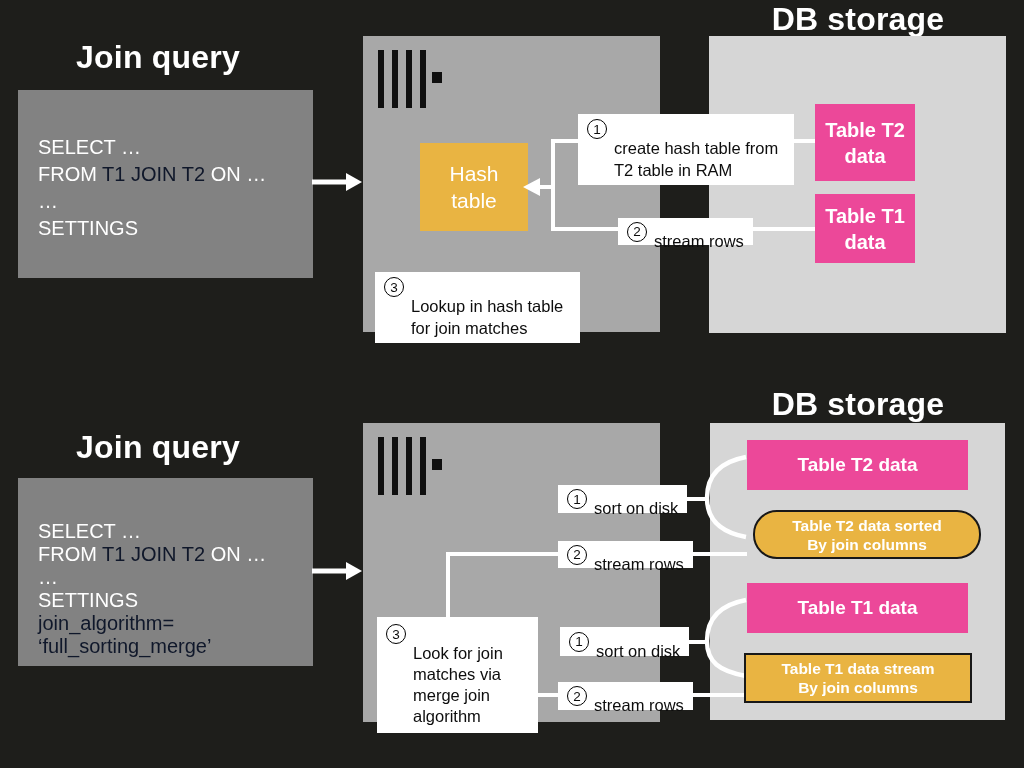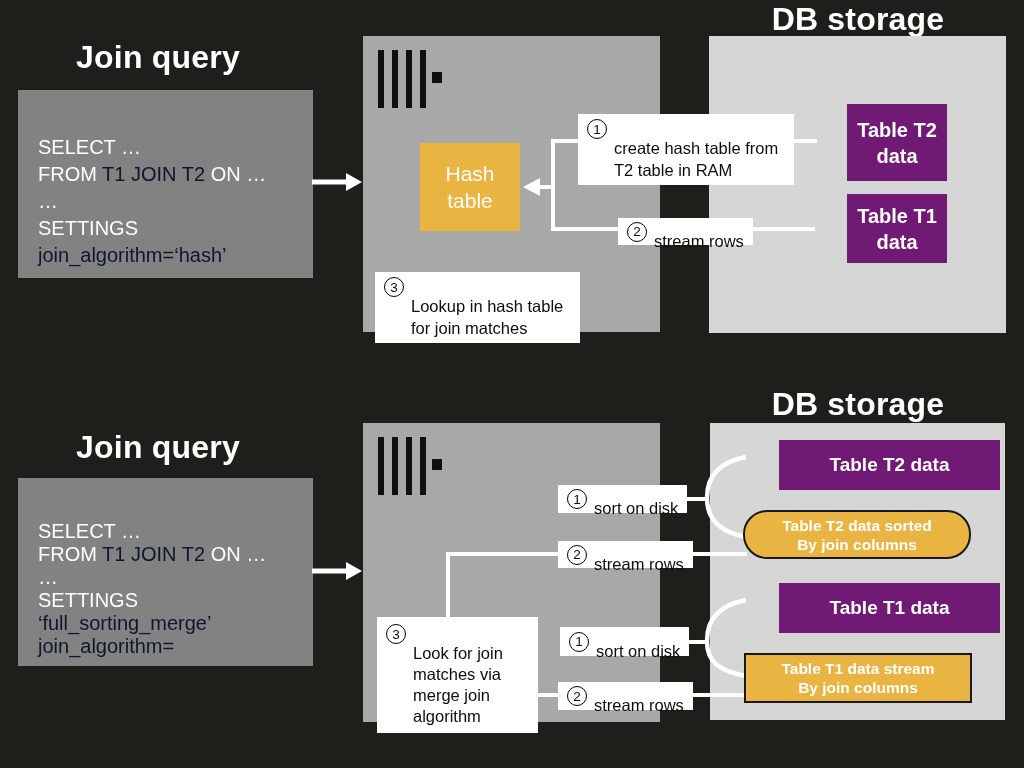--- a/index.html
+++ b/index.html
@@ -22,39 +22,39 @@
   .sql{color:#fff;font-size:20px;margin-top:16px;}
   .qb1 .sql{padding:28px 0 0 20px;line-height:27px;}
   .qb2 .sql{padding:26px 0 0 20px;line-height:23px;}
   .org{color:#0f172a;}
   
   .server{position:absolute;background:#a8a8a8;}
   .sv1{left:363px;top:36px;width:297px;height:296px;}
   .sv2{left:363px;top:423px;width:297px;height:299px;}
   .chlogo{position:absolute;left:15px;top:14px;}
   
-  .hashbox{position:absolute;left:420px;top:143px;width:100px;height:88px;background:#e9b442;
+  .hashbox{position:absolute;left:420px;top:143px;width:108px;height:88px;background:#e9b442;
     display:flex;align-items:center;justify-content:center;z-index:1;}
   .hashbox .inner{width:72px;text-align:center;color:#fff;font-size:21px;line-height:27px;}
   
   .dbbox{position:absolute;background:#d6d6d6;}
   .db1{left:709px;top:36px;width:297px;height:297px;}
   .db2{left:710px;top:423px;width:295px;height:297px;}
-  .tdark{position:absolute;background:#701a75;color:#fff;font-weight:700;z-index:3;
-    display:flex;align-items:center;justify-content:center;text-align:center;margin-left:32px;}
+  .tdark{position:absolute;background:#ec4899;color:#fff;font-weight:700;z-index:3;
+    display:flex;align-items:center;justify-content:center;text-align:center;}
   .tt2a{left:106px;top:68px;width:100px;height:77px;font-size:20px;line-height:26px;}
   .tt1a{left:106px;top:158px;width:100px;height:69px;font-size:20px;line-height:26px;}
   .tt2a .wrapcell,.tt1a .wrapcell{width:90px;}
   .tw{font-size:19px;}
   .tt2b{left:37px;top:17px;width:221px;height:50px;}
   .tt1b{left:37px;top:160px;width:221px;height:50px;}
   .tsorted{position:absolute;background:#e9b442;border:2px solid #181818;color:#fff;font-weight:700;
     z-index:3;display:flex;flex-direction:column;align-items:center;justify-content:center;
     text-align:center;font-size:15.5px;line-height:19px;box-sizing:border-box;}
-  .ts2{left:33px;top:87px;width:228px;height:49px;border-radius:24px;}
+  .ts2{left:43px;top:87px;width:228px;height:49px;border-radius:24px;}
   .ts1{left:34px;top:230px;width:228px;height:50px;}
   
   .label{position:absolute;background:#fff;color:#0d0d0d;font-size:16.5px;z-index:3;
     display:flex;gap:7px;padding:4px 9px;align-items:flex-start;box-sizing:border-box;}
   .label.one{align-items:center;padding:3px 9px;}
   .num{width:20px;height:20px;border:1.6px solid #000;border-radius:50%;flex:none;
     display:flex;align-items:center;justify-content:center;font-size:13.5px;box-sizing:border-box;margin-top:1px;}
   .one .num{margin-top:0;}
   .ltxt{line-height:21.5px;margin-top:20px;}
   .l1{left:578px;top:114px;width:216px;}
@@ -104,21 +104,20 @@
     <div class="title t-jq1">Join query</div>
 
     <div class="qbox qb1">
       <div class="sql">
         <div>SELECT …</div>
         <div><span>FROM</span>
           <span class="org">T1 JOIN T2</span>
           <span>ON …</span></div>
         <div>…</div>
         <div>SETTINGS</div>
-        <div class="org">join_algorithm=‘hash’</div>
       </div>
     </div>
 
     <div class="server sv1">
       <svg class="chlogo" width="64" height="58" viewBox="0 0 64 58">
         <g fill="#0f0f0f">
           <rect x="0" y="0" width="6" height="58"></rect>
           <rect x="14" y="0" width="6" height="58"></rect>
           <rect x="28" y="0" width="6" height="58"></rect>
           <rect x="42" y="0" width="6" height="58"></rect>
@@ -160,22 +159,22 @@
     <div class="title t-jq2">Join query</div>
 
     <div class="qbox qb2">
       <div class="sql">
         <div>SELECT …</div>
         <div><span>FROM</span>
           <span class="org">T1 JOIN T2</span>
           <span>ON …</span></div>
         <div>…</div>
         <div>SETTINGS</div>
+        <div class="org">join_algorithm=</div>
         <div class="org">‘full_sorting_merge’</div>
-        <div class="org">join_algorithm=</div>
       </div>
     </div>
 
     <div class="server sv2">
       <svg class="chlogo" width="64" height="58" viewBox="0 0 64 58">
         <g fill="#0f0f0f">
           <rect x="0" y="0" width="6" height="58"></rect>
           <rect x="14" y="0" width="6" height="58"></rect>
           <rect x="28" y="0" width="6" height="58"></rect>
           <rect x="42" y="0" width="6" height="58"></rect>

